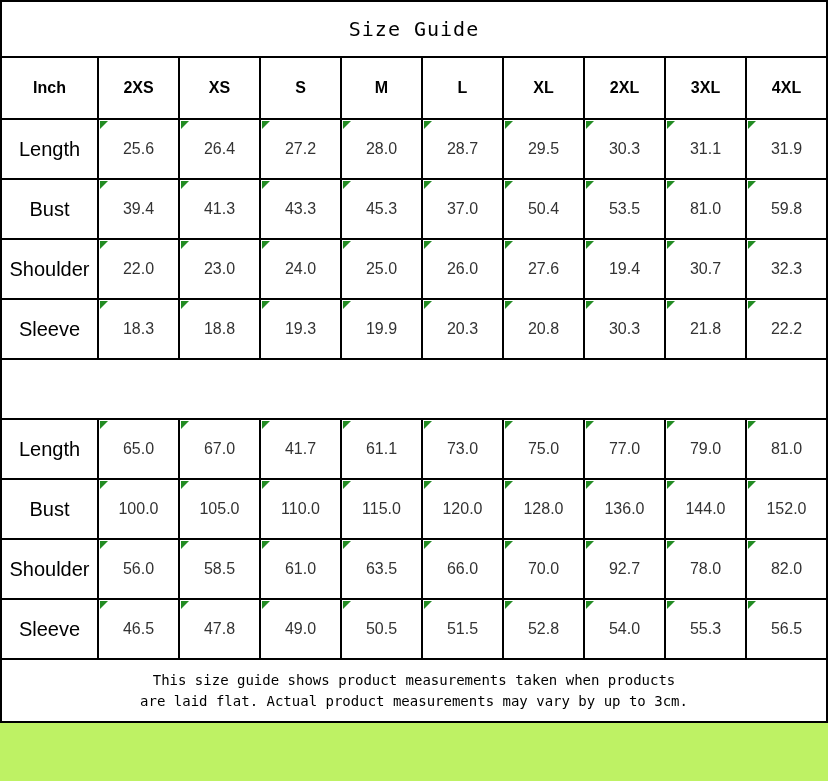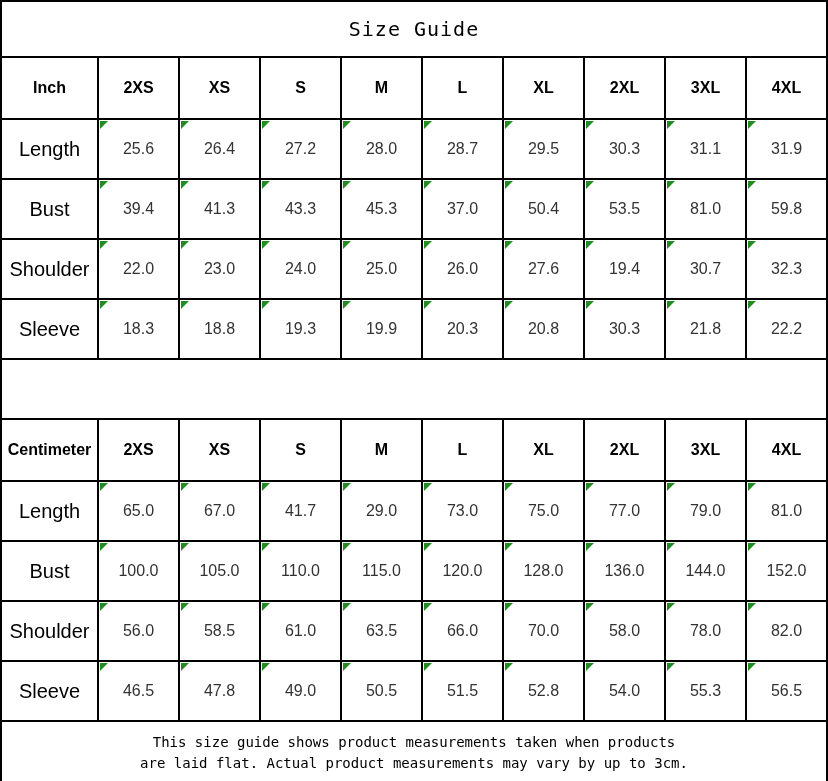--- a/index.html
+++ b/index.html
@@ -165,38 +165,26 @@
           <td class="value-cell"><span class="flag"></span><span class="value-text">21.8</span></td>
           <td class="value-cell"><span class="flag"></span><span class="value-text">22.2</span></td>
         </tr>
       </tbody>
     <tbody>
       <tr>
         <td class="gap-cell" colspan="10"></td>
       </tr>
     </tbody>
     <tbody id="table-body-1">
-        <tr class="header-row">
-          <th class="unit-cell">Centimeter</th>
-          <th class="size-cell">2XS</th>
-          <th class="size-cell">XS</th>
-          <th class="size-cell">S</th>
-          <th class="size-cell">M</th>
-          <th class="size-cell">L</th>
-          <th class="size-cell">XL</th>
-          <th class="size-cell">2XL</th>
-          <th class="size-cell">3XL</th>
-          <th class="size-cell">4XL</th>
-        </tr>
         <tr class="data-row">
           <th class="label-cell">Length</th>
           <td class="value-cell"><span class="flag"></span><span class="value-text">65.0</span></td>
           <td class="value-cell"><span class="flag"></span><span class="value-text">67.0</span></td>
           <td class="value-cell"><span class="flag"></span><span class="value-text">41.7</span></td>
-          <td class="value-cell"><span class="flag"></span><span class="value-text">29.0</span></td>
+          <td class="value-cell"><span class="flag"></span><span class="value-text">61.1</span></td>
           <td class="value-cell"><span class="flag"></span><span class="value-text">73.0</span></td>
           <td class="value-cell"><span class="flag"></span><span class="value-text">75.0</span></td>
           <td class="value-cell"><span class="flag"></span><span class="value-text">77.0</span></td>
           <td class="value-cell"><span class="flag"></span><span class="value-text">79.0</span></td>
           <td class="value-cell"><span class="flag"></span><span class="value-text">81.0</span></td>
         </tr>
         <tr class="data-row">
           <th class="label-cell">Bust</th>
           <td class="value-cell"><span class="flag"></span><span class="value-text">100.0</span></td>
           <td class="value-cell"><span class="flag"></span><span class="value-text">105.0</span></td>
@@ -209,21 +197,21 @@
           <td class="value-cell"><span class="flag"></span><span class="value-text">152.0</span></td>
         </tr>
         <tr class="data-row">
           <th class="label-cell">Shoulder</th>
           <td class="value-cell"><span class="flag"></span><span class="value-text">56.0</span></td>
           <td class="value-cell"><span class="flag"></span><span class="value-text">58.5</span></td>
           <td class="value-cell"><span class="flag"></span><span class="value-text">61.0</span></td>
           <td class="value-cell"><span class="flag"></span><span class="value-text">63.5</span></td>
           <td class="value-cell"><span class="flag"></span><span class="value-text">66.0</span></td>
           <td class="value-cell"><span class="flag"></span><span class="value-text">70.0</span></td>
-          <td class="value-cell"><span class="flag"></span><span class="value-text">58.0</span></td>
+          <td class="value-cell"><span class="flag"></span><span class="value-text">92.7</span></td>
           <td class="value-cell"><span class="flag"></span><span class="value-text">78.0</span></td>
           <td class="value-cell"><span class="flag"></span><span class="value-text">82.0</span></td>
         </tr>
         <tr class="data-row">
           <th class="label-cell">Sleeve</th>
           <td class="value-cell"><span class="flag"></span><span class="value-text">46.5</span></td>
           <td class="value-cell"><span class="flag"></span><span class="value-text">47.8</span></td>
           <td class="value-cell"><span class="flag"></span><span class="value-text">49.0</span></td>
           <td class="value-cell"><span class="flag"></span><span class="value-text">50.5</span></td>
           <td class="value-cell"><span class="flag"></span><span class="value-text">51.5</span></td>

